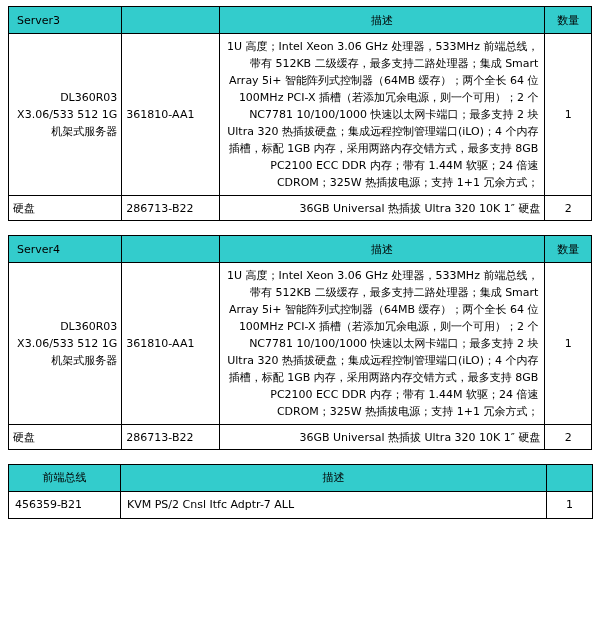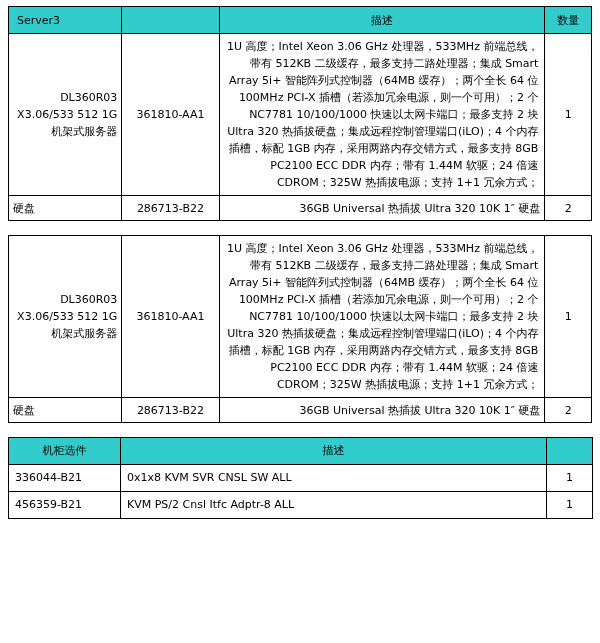--- a/index.html
+++ b/index.html
@@ -47,21 +47,21 @@
   .col-b { width: 96px; }
   .col-c { width: 322px; }
   .col-d { width: 46px; }
 
   .cell-model {
     text-align: right;
     padding-left: 6px !important;
     line-height: 19px;
   }
   .cell-pn {
-    text-align: center;
+    text-align: left;
   }
   .cell-desc {
     text-align: right;
     line-height: 19px;
     padding: 4px 6px !important;
   }
   .cell-qty {
     text-align: center;
   }
   .row-disk td {
@@ -135,20 +135,26 @@
 
   <table class="spec">
     <colgroup>
       <col class="col-a">
         <col class="col-b">
         <col class="col-c">
         <col class="col-d">
     </colgroup>
     <tbody>
       <tr>
+        <td class="hdr hdr-name">Server4</td>
+        <td class="hdr"></td>
+        <td class="hdr">描述</td>
+        <td class="hdr">数量</td>
+      </tr>
+      <tr>
         <td class="cell-model">DL360R03 X3.06/533  512 1G  机架式服务器</td>
         <td class="cell-pn">361810-AA1</td>
         <td class="cell-desc">1U 高度；Intel Xeon 3.06 GHz  处理器，533MHz 前端总线，带有 512KB  二级缓存，最多支持二路处理器；集成 Smart Array 5i+ 智能阵列式控制器（64MB 缓存）；两个全长 64 位 100MHz PCI-X 插槽（若添加冗余电源，则一个可用）；2 个 NC7781 10/100/1000 快速以太网卡端口；最多支持 2 块 Ultra 320 热插拔硬盘；集成远程控制管理端口(iLO)；4 个内存插槽，标配 1GB 内存，采用两路内存交错方式，最多支持 8GB PC2100 ECC DDR 内存；带有 1.44M 软驱；24 倍速 CDROM；325W 热插拔电源；支持 1+1 冗余方式；</td>
         <td class="cell-qty">1</td>
       </tr>
       <tr class="row-disk">
         <td class="cell-desk-label">硬盘</td>
         <td class="cell-pn">286713-B22</td>
         <td class="cell-disk-desc">36GB Universal  热插拔  Ultra 320 10K 1″ 硬盘</td>
         <td class="cell-qty">2</td>
@@ -157,30 +163,25 @@
   </table>
 
   <table class="acc">
     <colgroup>
       <col class="acc-col-a">
         <col class="acc-col-b">
         <col class="acc-col-c">
     </colgroup>
     <tbody>
       <tr>
-        <td class="acc-hdr acc-hdr-a">机柜选件</td>
+        <td class="acc-hdr acc-hdr-a">前端总线</td>
         <td class="acc-hdr">描述</td>
         <td class="acc-hdr"></td>
       </tr>
       <tr>
-        <td class="acc-code">336044-B21</td>
-        <td class="acc-desc">0x1x8 KVM SVR CNSL SW ALL</td>
-        <td class="acc-qty">1</td>
-      </tr>
-      <tr>
         <td class="acc-code">456359-B21</td>
-        <td class="acc-desc">KVM PS/2 Cnsl Itfc Adptr-8 ALL</td>
+        <td class="acc-desc">KVM PS/2 Cnsl Itfc Adptr-7 ALL</td>
         <td class="acc-qty">1</td>
       </tr>
     </tbody>
   </table>
 
 </div>
 
 </body></html>

